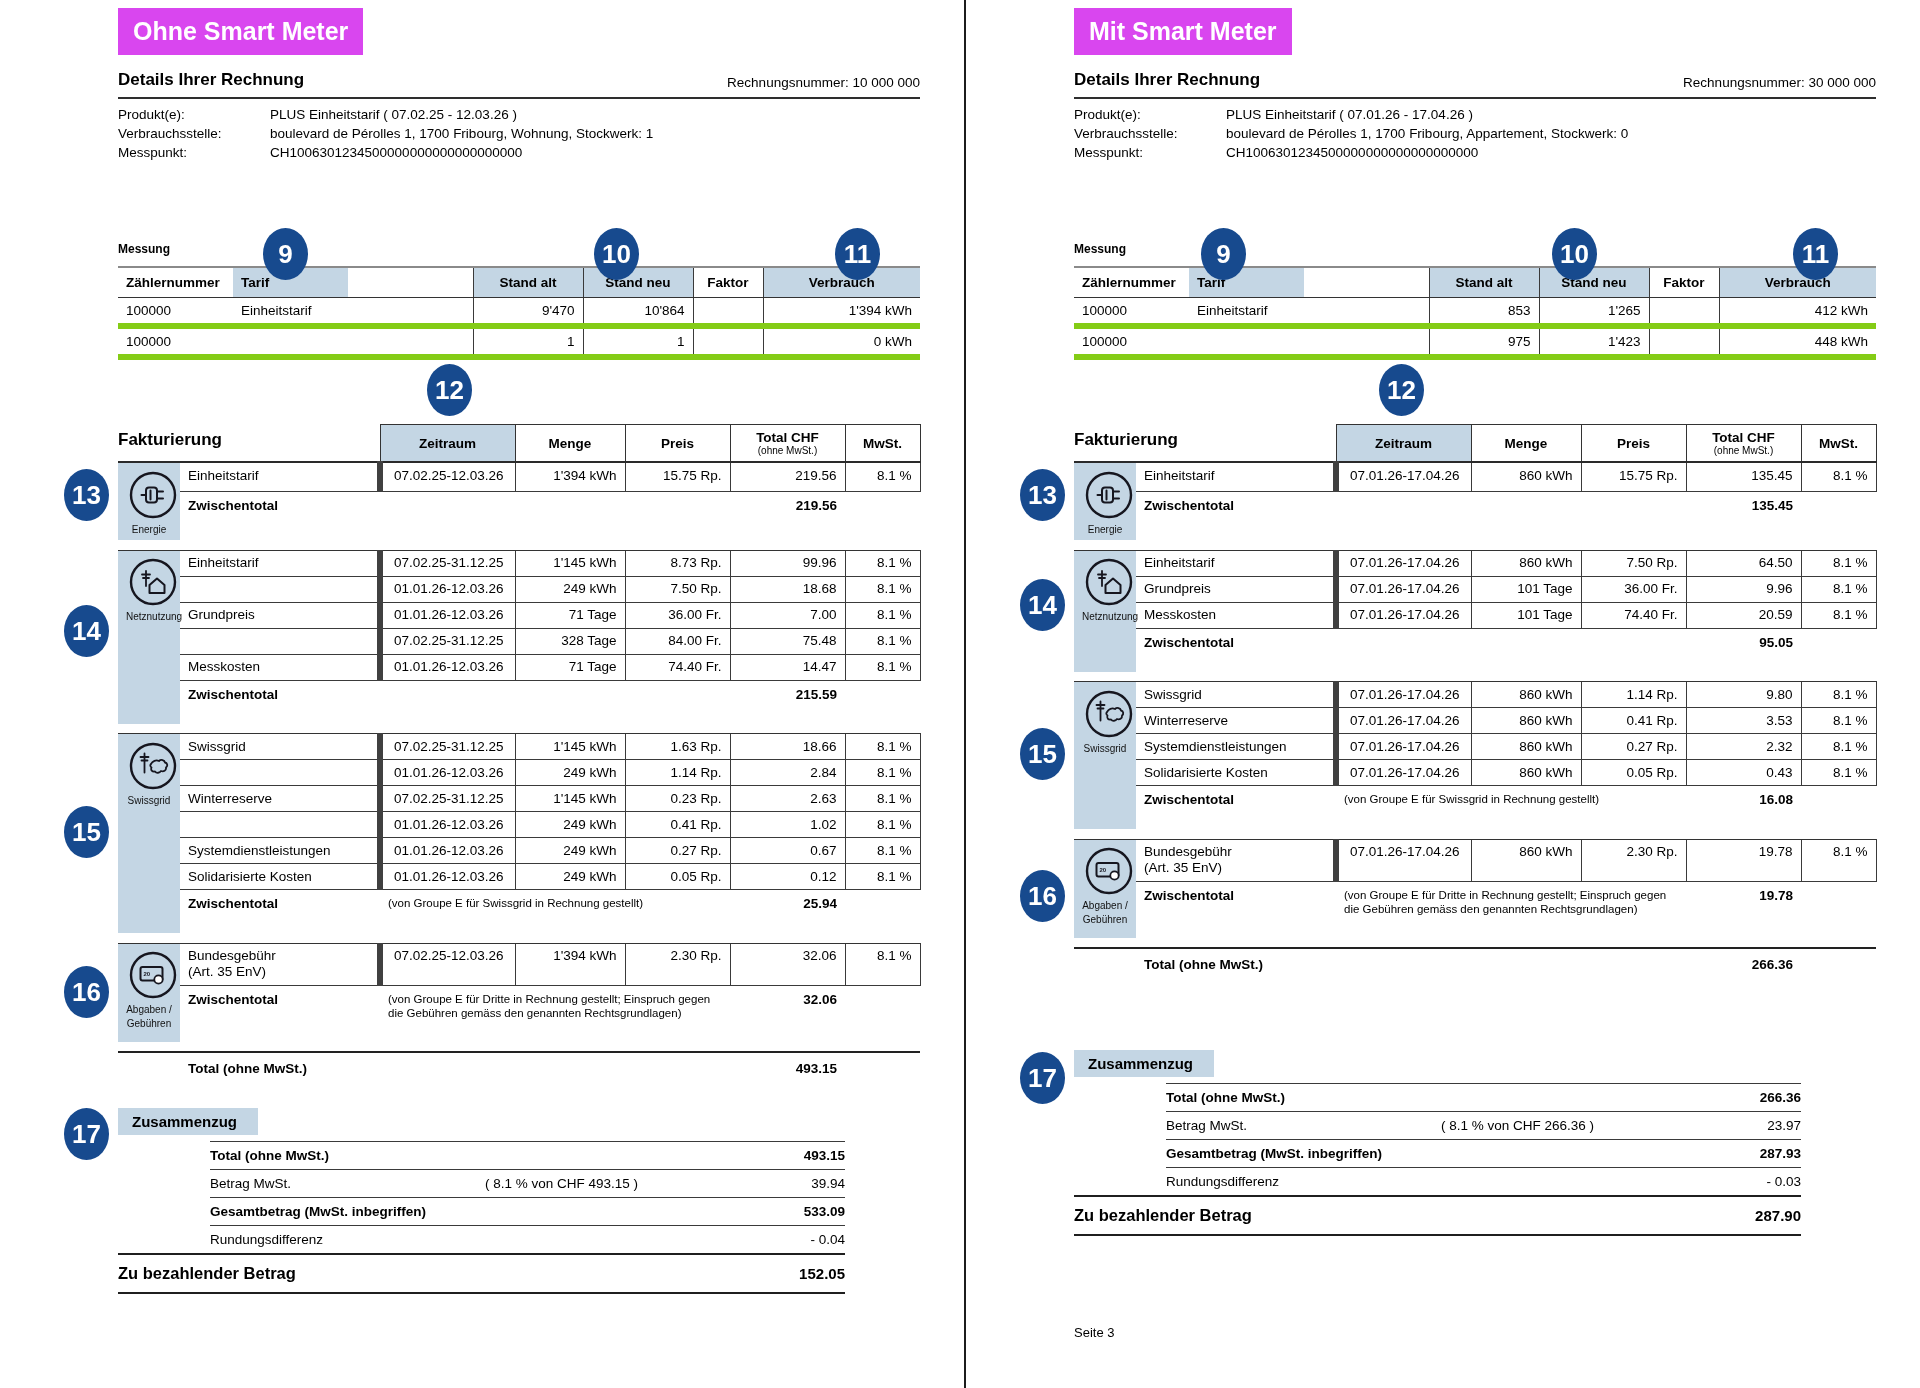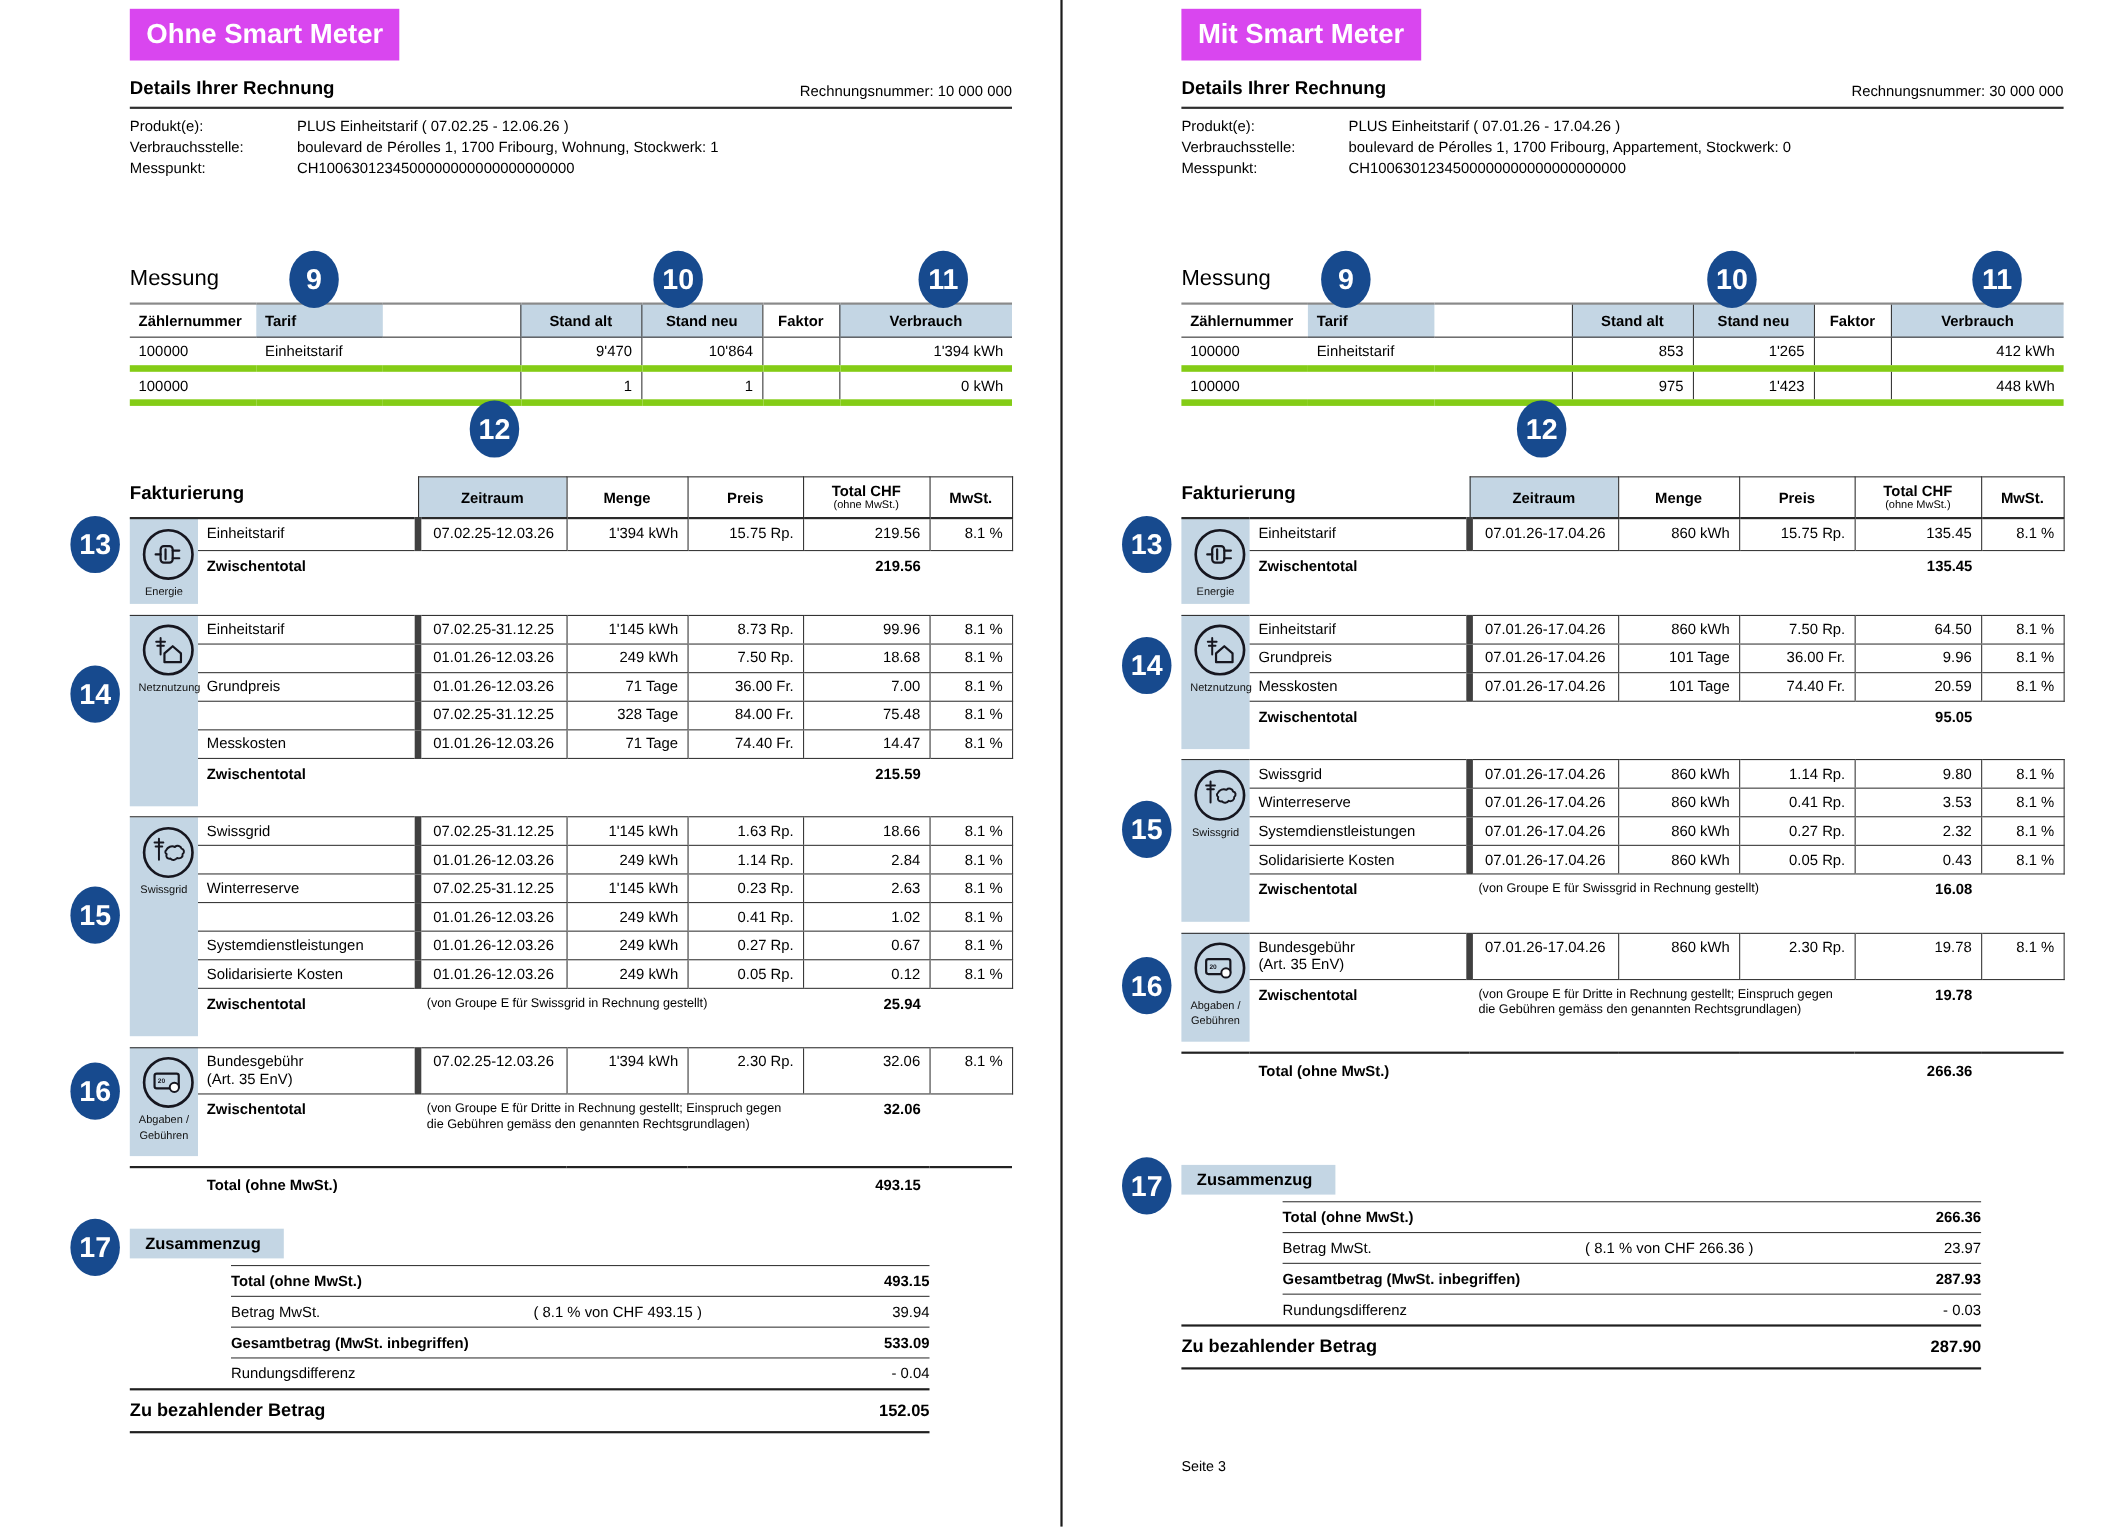--- a/index.html
+++ b/index.html
@@ -16,21 +16,21 @@
   .badge { display:inline-block; margin-top:8px; background:#d946ef; color:#fff;
     font-weight:bold; font-size:25px; padding:9px 15px; }
   .details-row { display:flex; justify-content:space-between; align-items:flex-end;
     margin-top:15px; border-bottom:2px solid #2e2e2e; padding-bottom:7px; }
   .details-title { font-size:17px; font-weight:bold; }
   .invoice-no { font-size:13.5px; }
   .info { margin-top:6px; line-height:19px; }
   .info-row { display:flex; }
   .info-label { width:152px; flex:none; }
 
-  .messung-title { margin-top:80px; font-size:20px; font-weight:normal; }
+  .messung-title { margin-top:80px; font-size:12px; font-weight:bold; }
   table.messung { width:802px; border-collapse:collapse; table-layout:fixed; margin-top:10px; }
   table.messung th { font-weight:bold; text-align:left; padding:7px 8px;
     border-top:2px solid #8a8a8a; border-bottom:1.5px solid #333; font-size:13.5px; }
   table.messung th.blue { background:#C4D6E4; }
   table.messung th.ctr { text-align:center; }
   table.messung td { padding:5px 8px; border-bottom:6px solid #84cc16; }
   .vl { border-left:1px solid #3a3a3a; }
   .ralign { text-align:right; }
 
   table.fakt { width:802px; border-collapse:collapse; table-layout:fixed; margin-top:64px; }
@@ -90,21 +90,21 @@
   <div class="badge">Ohne Smart Meter</div>
 
   <div class="details-row">
     <div class="details-title">Details Ihrer Rechnung</div>
     <div class="invoice-no">Rechnungsnummer: 10 000 000</div>
   </div>
 
   <div class="info">
     <div class="info-row">
       <div class="info-label">Produkt(e):</div>
-      <div class="info-value">PLUS Einheitstarif ( 07.02.25 - 12.06.26 )</div>
+      <div class="info-value">PLUS Einheitstarif ( 07.02.25 - 12.03.26 )</div>
     </div>
     <div class="info-row">
       <div class="info-label">Verbrauchsstelle:</div>
       <div class="info-value">boulevard de Pérolles 1, 1700 Fribourg, Wohnung, Stockwerk: 1</div>
     </div>
     <div class="info-row">
       <div class="info-label">Messpunkt:</div>
       <div class="info-value">CH1006301234500000000000000000000</div>
     </div>
   </div>

